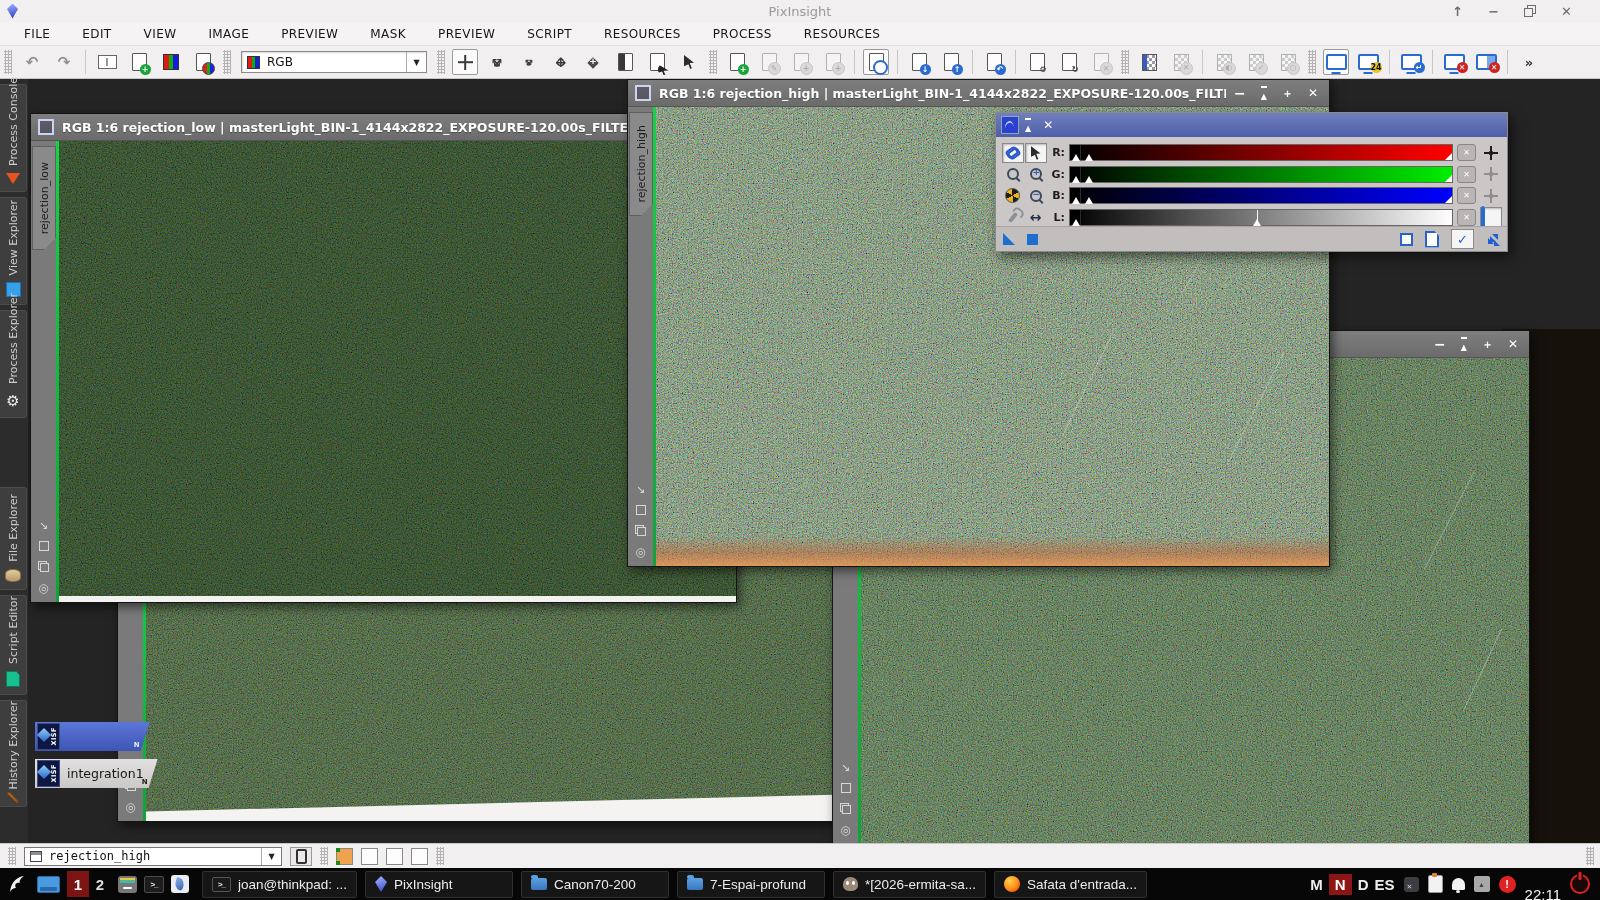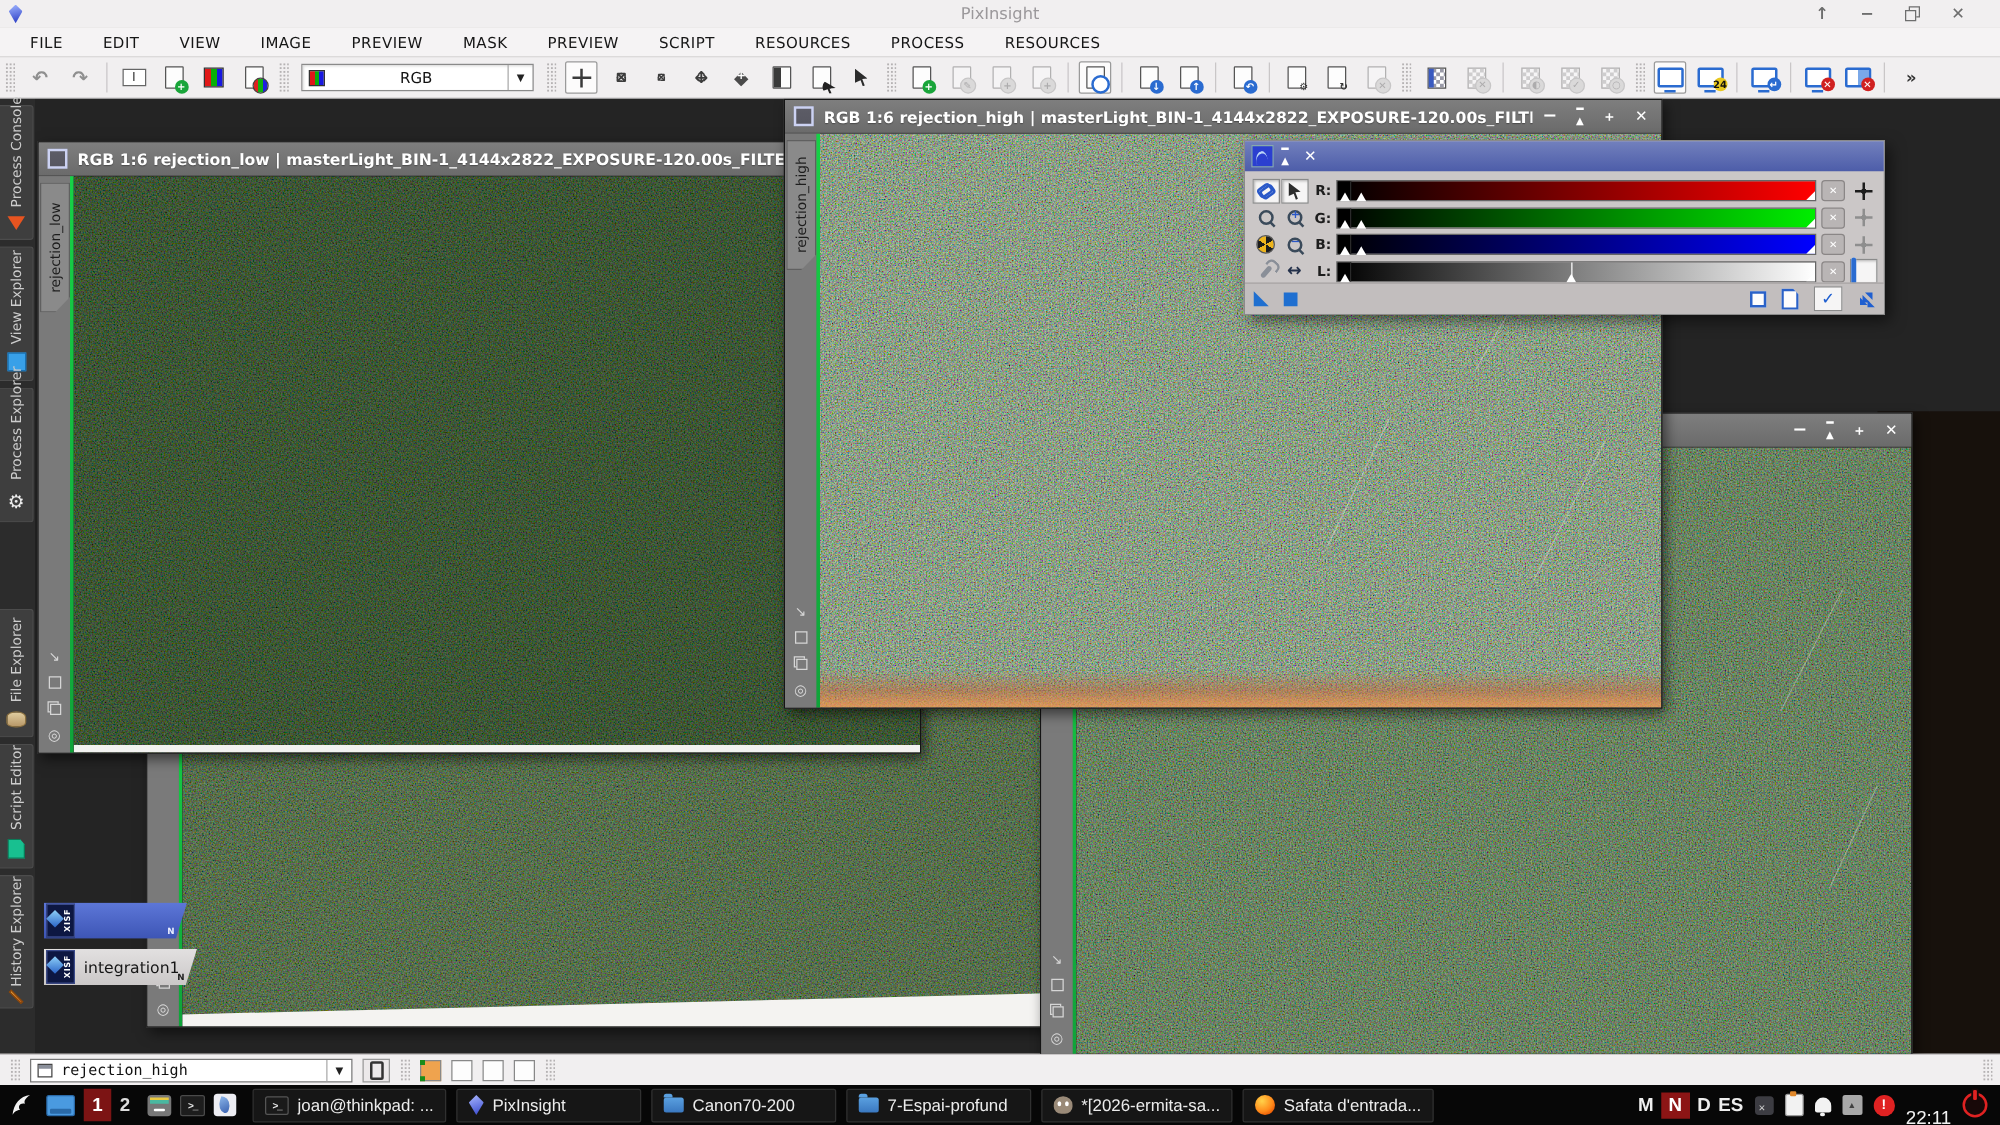--- a/index.html
+++ b/index.html
@@ -77,21 +77,21 @@
   .pl::before,.pl::after{position:absolute;left:0;right:0;top:0;bottom:0;display:flex;align-items:center;justify-content:center;
     font-size:13px;font-weight:bold;color:#3c3c3c;}
   .pl::before{content:"↔";}
   .pl::after{content:"↕";}
   .dia{position:relative;font-size:15px;color:#4a4a4a;font-weight:bold;line-height:1;}
   .dia::before{content:"◆";}
   .dia::after{content:"+";position:absolute;left:50%;top:50%;transform:translate(-50%,-54%);color:#fff;font-size:9px;}
   .cur{width:10px;height:14px;background:#2c2c2c;clip-path:polygon(0 0,100% 55%,58% 58%,78% 95%,62% 100%,45% 66%,0 80%);}
   .tb-select{display:flex;align-items:center;height:22px;width:186px;background:#fff;border:1px solid #8a8a8a;
     margin:0 6px;padding-left:5px;gap:7px;box-shadow:inset 1px 1px 2px rgba(0,0,0,.15);box-sizing:border-box;}
-  .tb-select .lbl{flex:1;font-size:12px;color:#111;text-align:center;}
+  .tb-select .lbl{flex:1;font-size:12px;color:#111;}
   .dd-btn{width:19px;height:100%;border-left:1px solid #aaa;background:linear-gradient(#f4f3f3,#dcdad b);display:flex;align-items:center;justify-content:center;}
   .dd-btn::after{content:"▼";font-size:8px;color:#222;}
 
   
   .dock{position:absolute;left:0;top:79px;width:28px;height:764px;background:#2c2c2c;}
   .dock-tab{position:absolute;left:0;width:27px;background:#3e3e3e;border:1px solid #4c4c4c;border-left:none;
     border-radius:0 3px 3px 0;display:flex;flex-direction:column;align-items:center;justify-content:flex-end;
     gap:7px;padding-bottom:7px;box-sizing:border-box;}
   .dock-lbl{writing-mode:vertical-rl;transform:rotate(180deg);font-size:11px;color:#cdcdcd;white-space:nowrap;}
   .dicon{display:block;}

